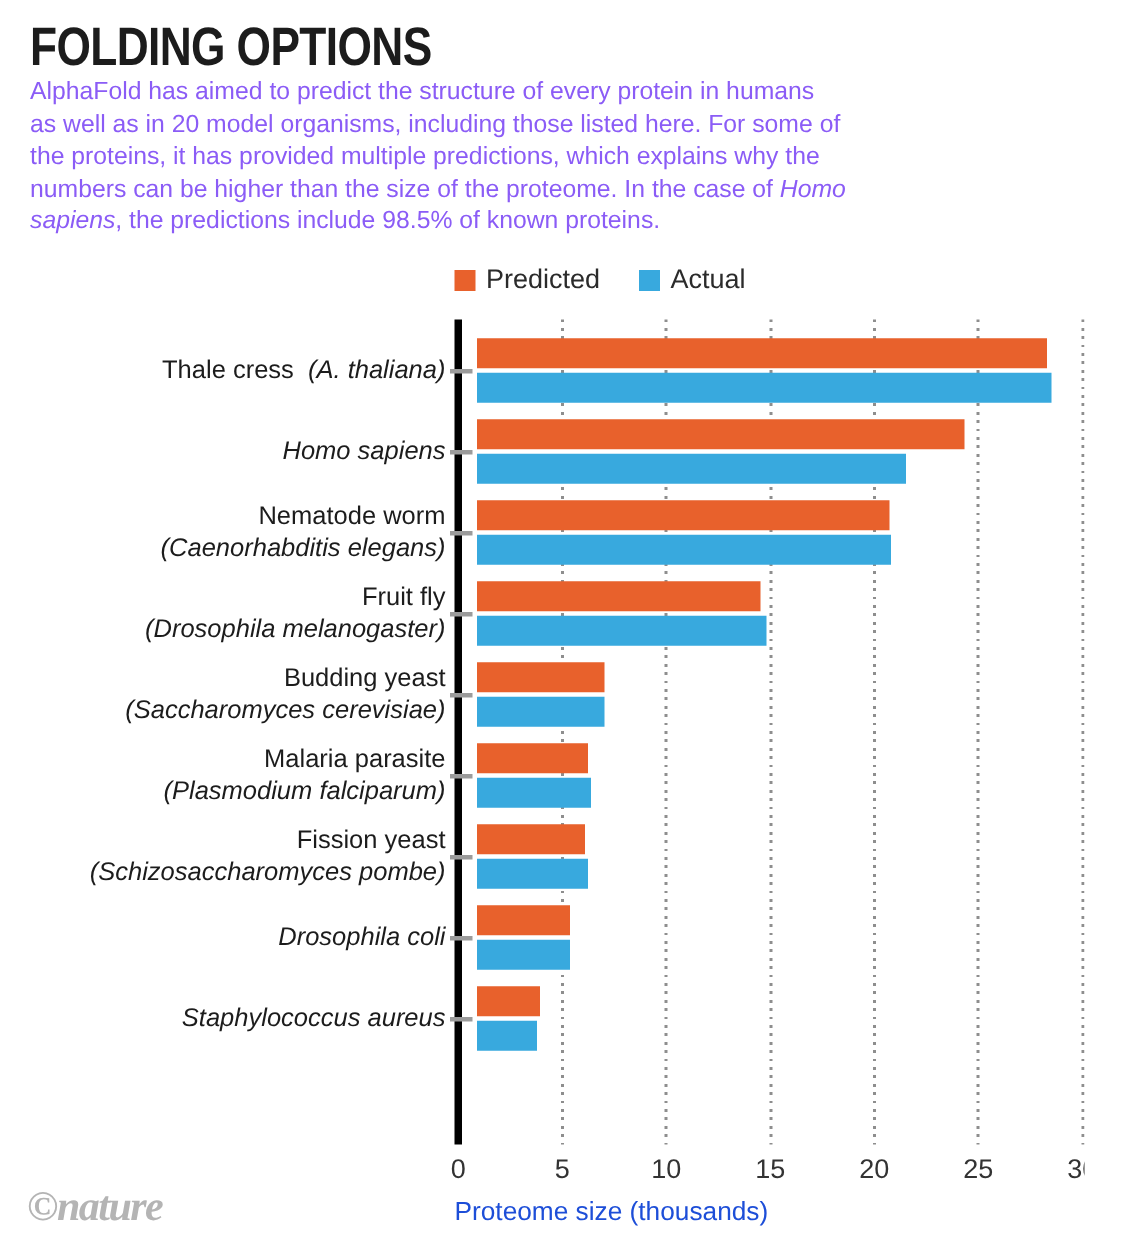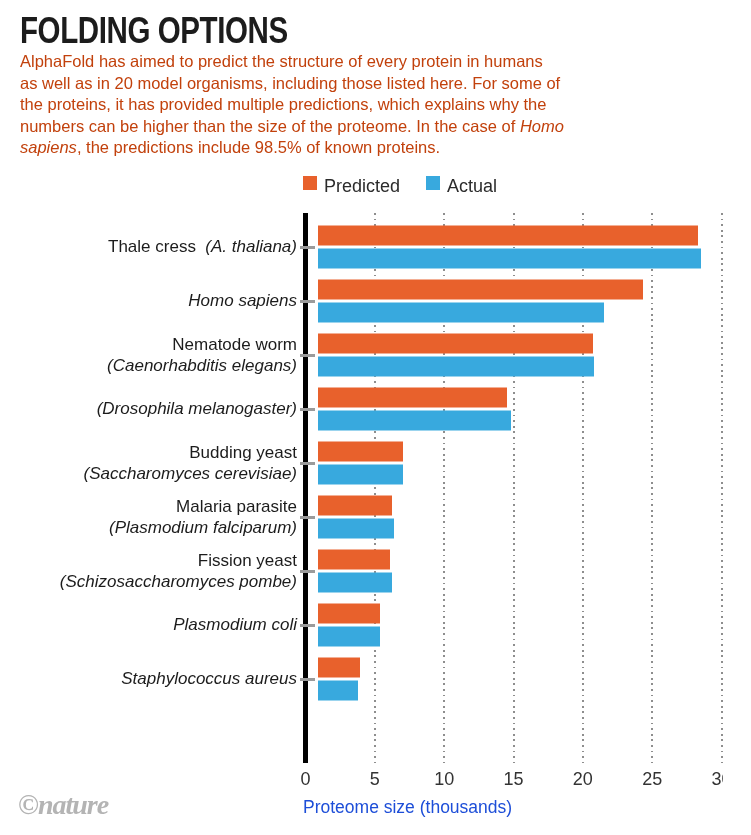--- a/index.html
+++ b/index.html
@@ -3,24 +3,24 @@
 <meta charset="utf-8">
 <style>
   html,body{margin:0;padding:0;background:#fff;}
   .page{position:relative;width:723px;height:835px;background:#fff;overflow:hidden;
         font-family:"Liberation Sans",sans-serif;color:#1c1c1c;}
 
   .title{position:absolute;left:20px;top:10px;margin:0;font-size:36px;font-weight:800;
          letter-spacing:-0.5px;color:#1c1c1c;transform:scaleX(0.82);transform-origin:left top;
          white-space:nowrap;}
   .desc{position:absolute;left:20px;top:51px;width:700px;margin:0;font-size:16.5px;
-        line-height:21.5px;color:#c2410c;white-space:pre-line;}
+        line-height:21.5px;color:#8b5cf6;white-space:pre-line;}
   .desc em{font-style:italic;}
 
-  .legend{position:absolute;left:303px;top:176px;display:flex;
+  .legend{position:absolute;left:303px;top:176px;display:flex;align-items:center;
           font-size:18px;color:#2b2b2b;}
   .swatch{width:14px;height:14px;display:inline-block;margin-right:7px;}
   .legend-gap{width:26px;}
 
   .chart{position:absolute;left:0;top:213px;width:751px;height:622px;}
   .axis-line{position:absolute;left:303px;top:0;width:5px;height:550px;background:#000;}
   .gridline{position:absolute;top:0;width:2px;height:550px;
             background:repeating-linear-gradient(to bottom,#8e8e8e 0 1.8px,transparent 1.8px 5.6px);}
   .rows{position:absolute;left:12px;top:7px;width:751px;}
   .row{position:relative;height:54px;}
@@ -98,20 +98,21 @@
             <div class="label-line"><span class="it">(Caenorhabditis elegans)</span></div>
           </div>
           <div class="ytick"></div>
           <div class="bars">
             <div class="bar" style="width: 274.6px; background: rgb(232, 97, 44);"></div>
             <div class="bar" style="width: 275.9px; background: rgb(56, 169, 222);"></div>
           </div>
         </div>
         <div class="row">
           <div class="label-cell">
+            <div class="label-line"><span>Fruit fly</span></div>
             <div class="label-line"><span class="it">(Drosophila melanogaster)</span></div>
           </div>
           <div class="ytick"></div>
           <div class="bars">
             <div class="bar" style="width: 188.6px; background: rgb(232, 97, 44);"></div>
             <div class="bar" style="width: 192.7px; background: rgb(56, 169, 222);"></div>
           </div>
         </div>
         <div class="row">
           <div class="label-cell">
@@ -141,21 +142,21 @@
             <div class="label-line"><span class="it">(Schizosaccharomyces pombe)</span></div>
           </div>
           <div class="ytick"></div>
           <div class="bars">
             <div class="bar" style="width: 72.1px; background: rgb(232, 97, 44);"></div>
             <div class="bar" style="width: 73.5px; background: rgb(56, 169, 222);"></div>
           </div>
         </div>
         <div class="row">
           <div class="label-cell">
-            <div class="label-line"><span class="it">Plasmodium coli</span></div>
+            <div class="label-line"><span class="it">Drosophila coli</span></div>
           </div>
           <div class="ytick"></div>
           <div class="bars">
             <div class="bar" style="width: 62.4px; background: rgb(232, 97, 44);"></div>
             <div class="bar" style="width: 62.4px; background: rgb(56, 169, 222);"></div>
           </div>
         </div>
         <div class="row">
           <div class="label-cell">
             <div class="label-line"><span class="it">Staphylococcus aureus</span></div>

